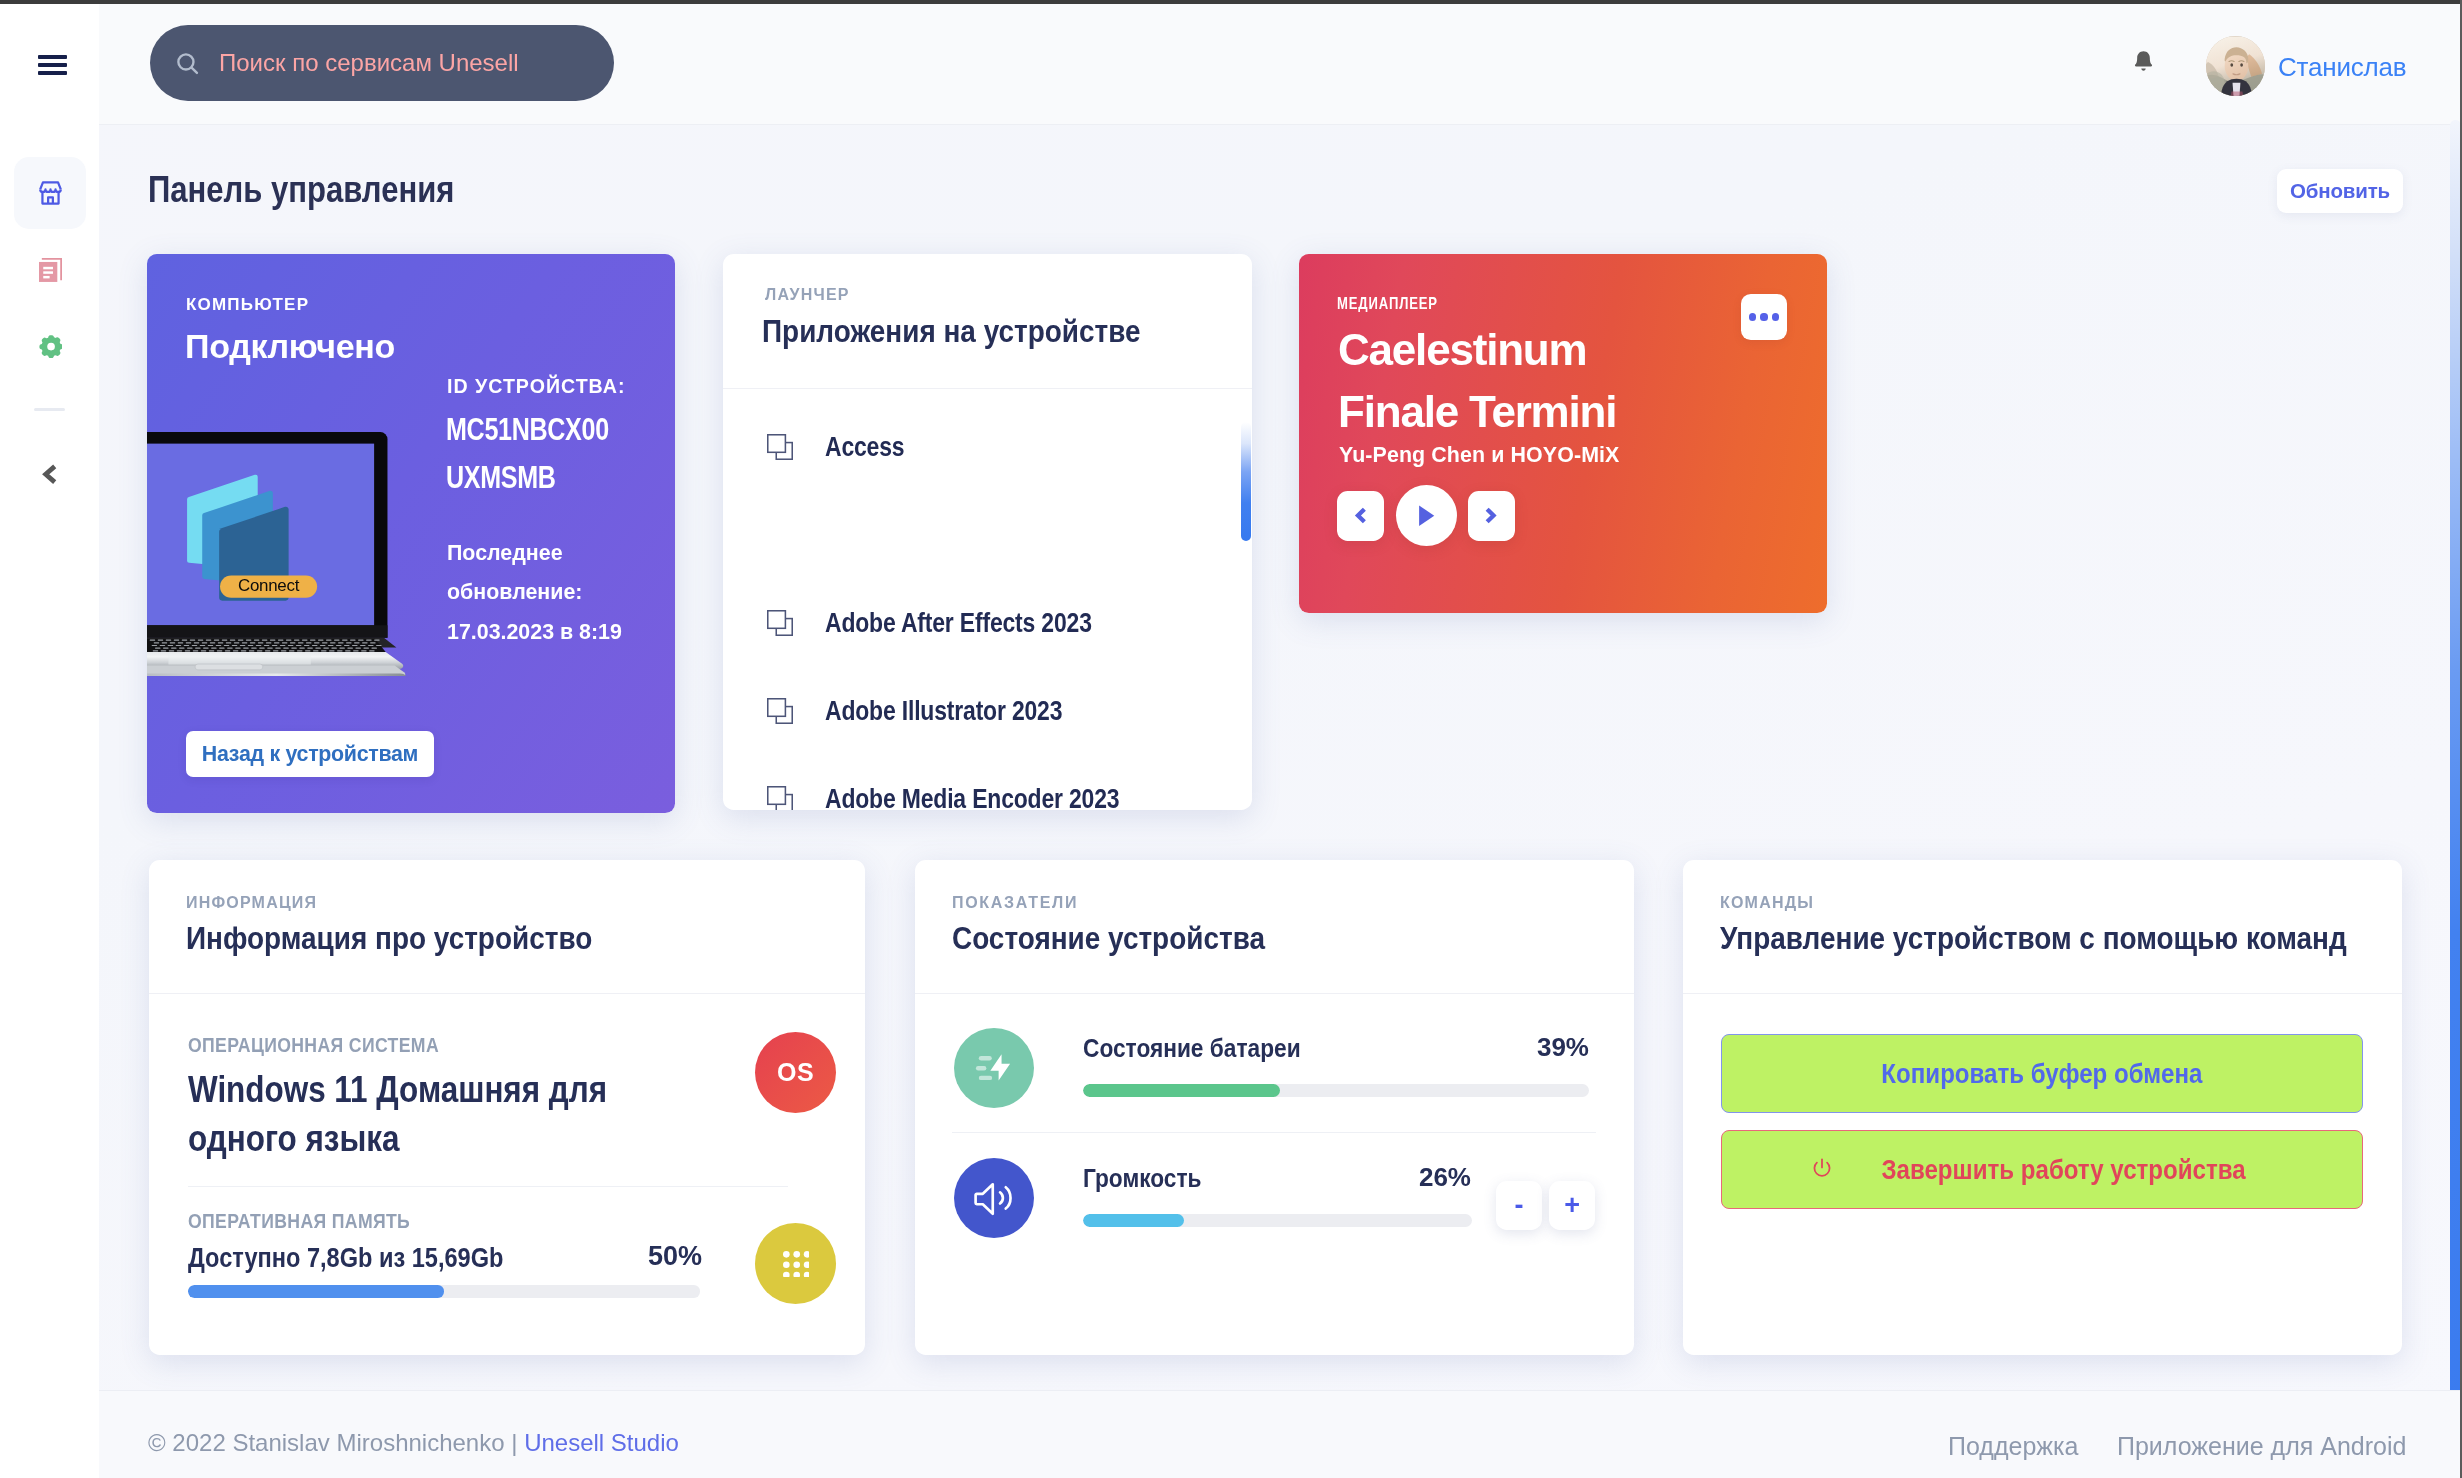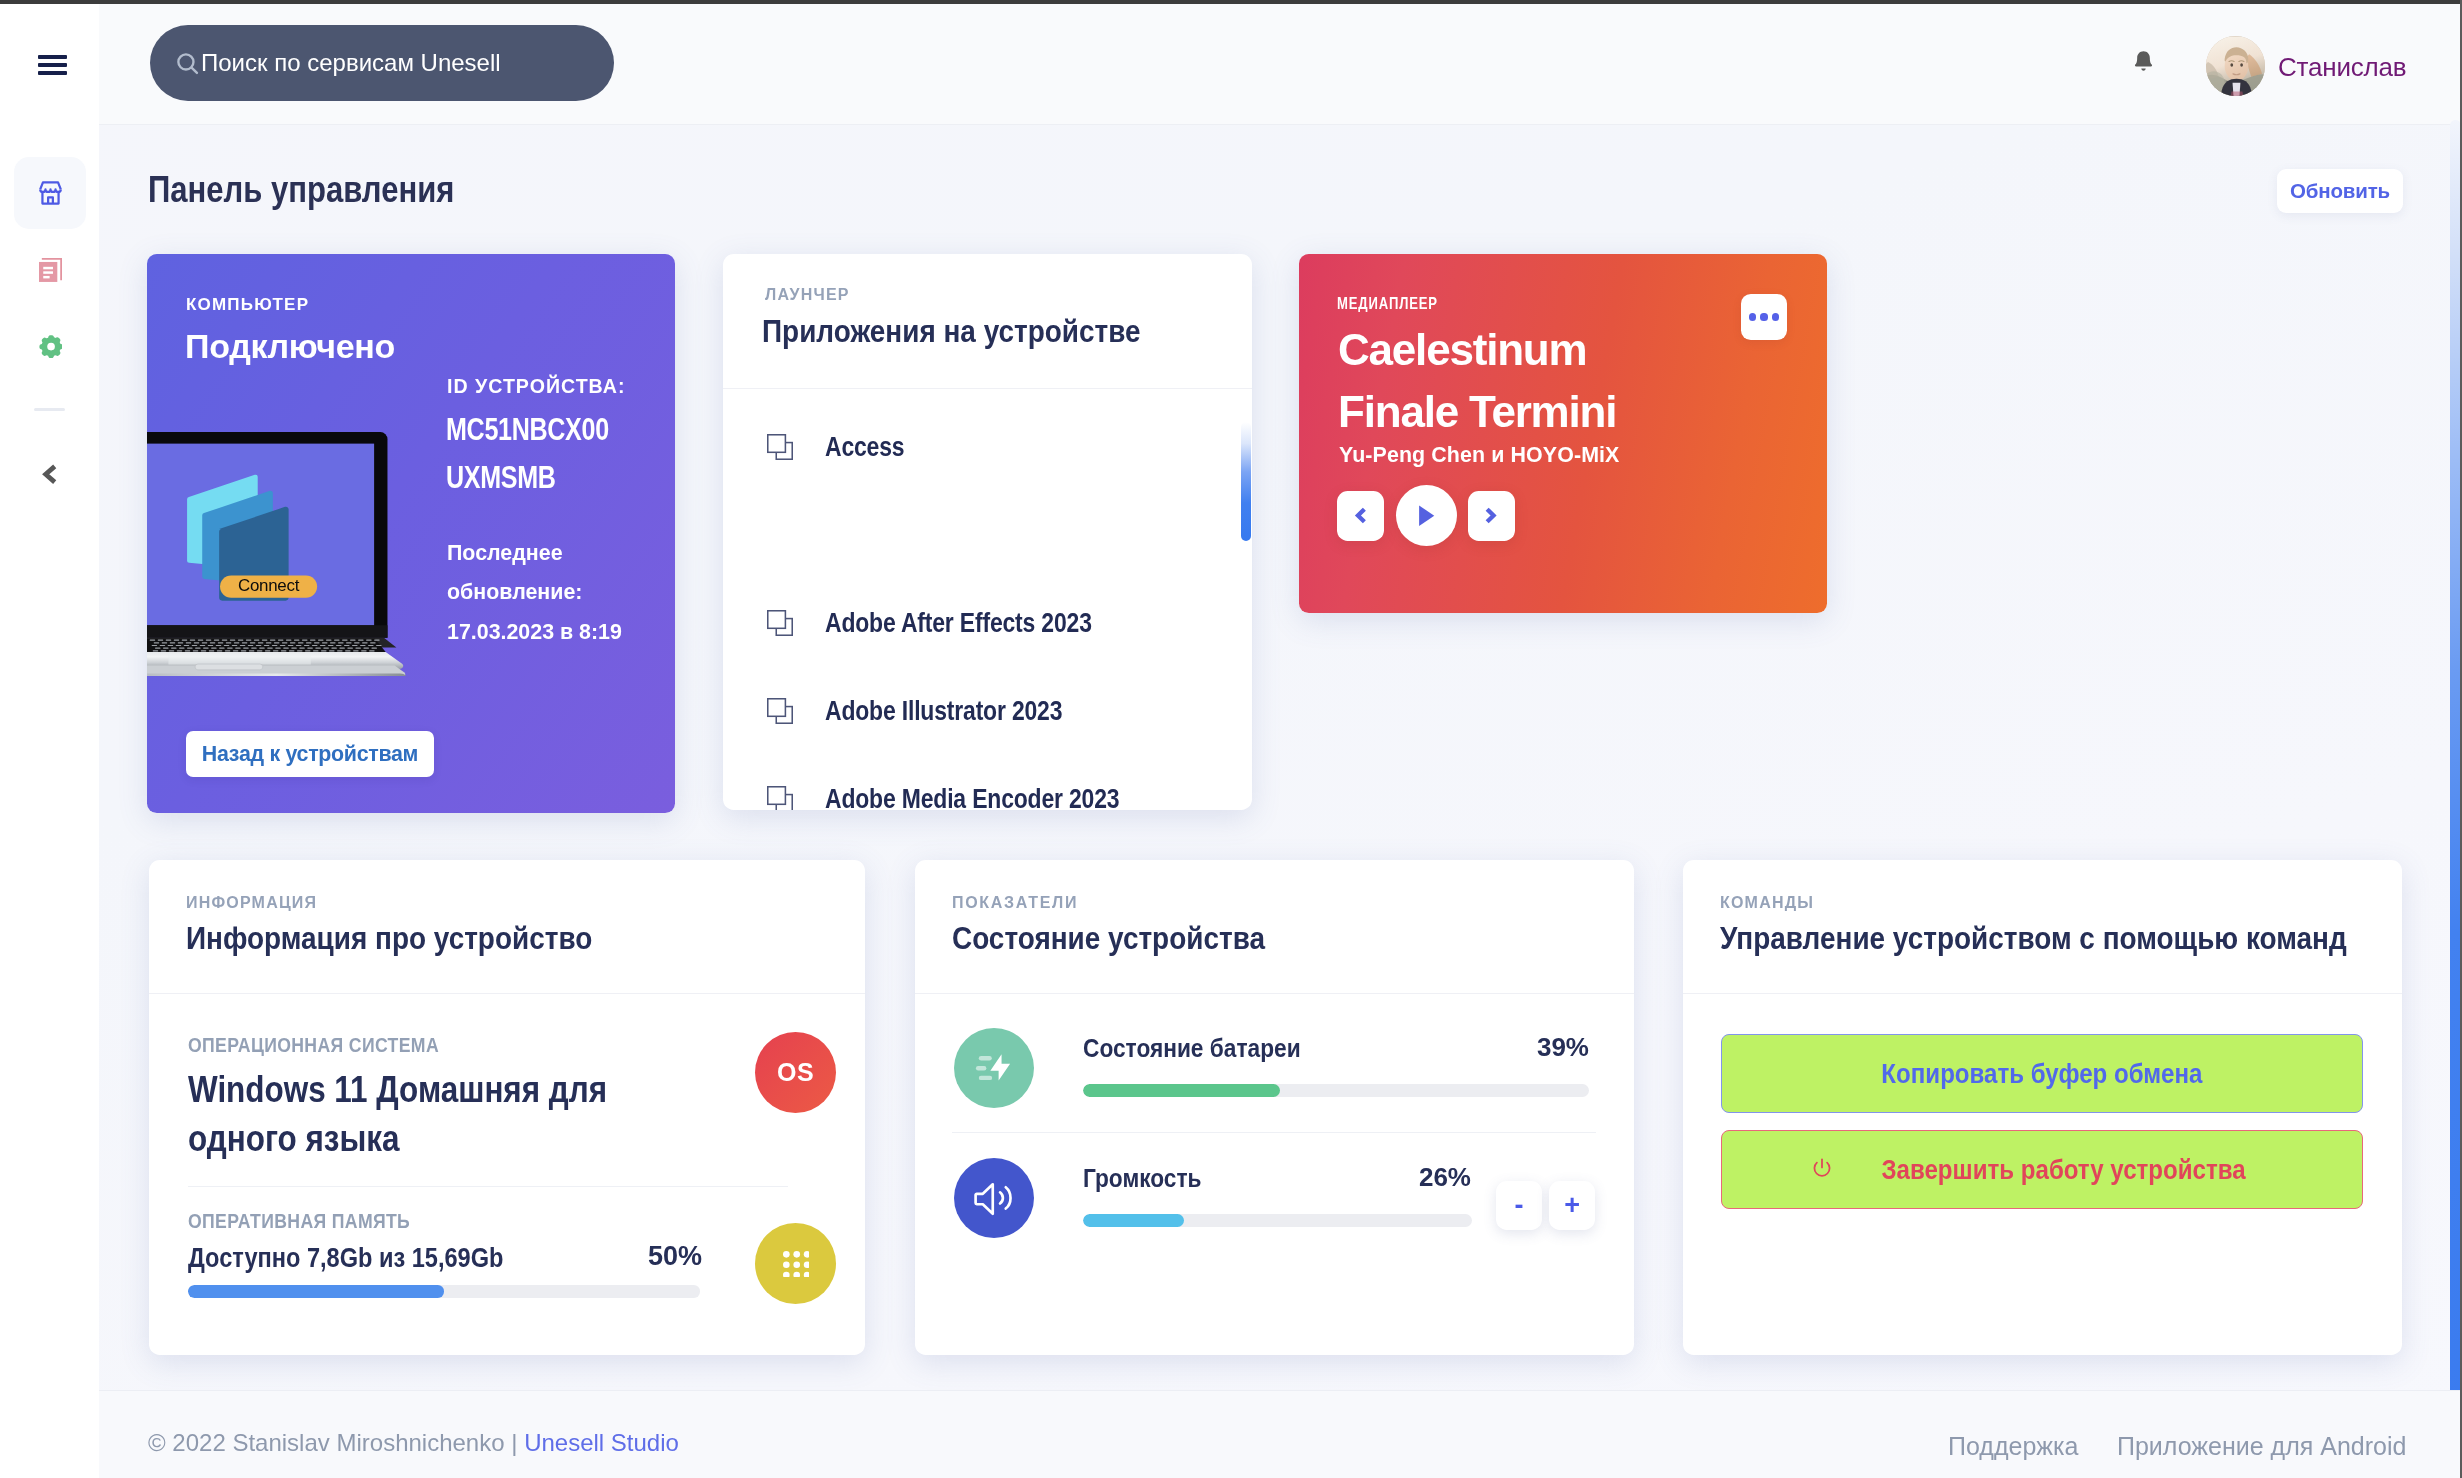--- a/index.html
+++ b/index.html
@@ -30,25 +30,25 @@
     display:flex;align-items:center;justify-content:center;cursor:pointer;}
 
   
   .main{position:absolute;left:99px;top:0;width:2364px;height:1478px;
     background:linear-gradient(160deg,#f5f6fb 0%,#f4f6fb 35%,#f6f7fc 70%,#f7f8fd 100%);}
   .topbar{position:absolute;left:0;top:0;width:2364px;height:125px;
     background:#f9fafc;border-bottom:0.9px solid #edeff4;}
   .searchbox{position:absolute;left:51px;top:25px;width:464px;height:76px;border-radius:38px;
     background:#4c5670;display:flex;align-items:center;cursor:text;}
   .searchbox .sicon{margin-left:24px;width:27px;height:27px;display:block;flex:none;}
-  .searchbox .stext{font-size:24px;color:#ffffff;letter-spacing:0;font-weight:400;white-space:nowrap;}
+  .searchbox .stext{margin-left:18px;font-size:24px;color:#fca5a5;letter-spacing:0;font-weight:400;white-space:nowrap;}
   .bell{position:absolute;left:2033px;top:49px;width:23px;height:27px;cursor:pointer;}
   .avatar{position:absolute;left:2107px;top:36px;width:59px;height:60px;border-radius:50%;overflow:hidden;
      background:#cfc0ae;}
-  .uname{position:absolute;left:2179px;top:52px;font-size:26px;color:#701a75;font-weight:500;letter-spacing:-0.2px;}
+  .uname{position:absolute;left:2179px;top:52px;font-size:26px;color:#3b82f6;font-weight:500;letter-spacing:-0.2px;}
 
   
   .pagetitle{position:absolute;left:49px;top:169px;font-size:36px;font-weight:700;color:#2b3155;letter-spacing:0;
     white-space:nowrap;transform:scaleX(.862);transform-origin:left top;}
   .refreshbtn{position:absolute;left:2178px;top:169px;width:126px;height:44px;border-radius:9px;background:#fff;
     box-shadow:0 2.7px 10.7px rgba(80,90,140,.09);display:flex;align-items:center;justify-content:center;
     color:#5264e6;font-size:20.5px;font-weight:700;cursor:pointer;border:none;font-family:inherit;letter-spacing:-0.2px;}
 
   
   .card{position:absolute;background:#fff;border-radius:10.7px;box-shadow:0 7.1px 30px rgba(90,105,165,.16);}

